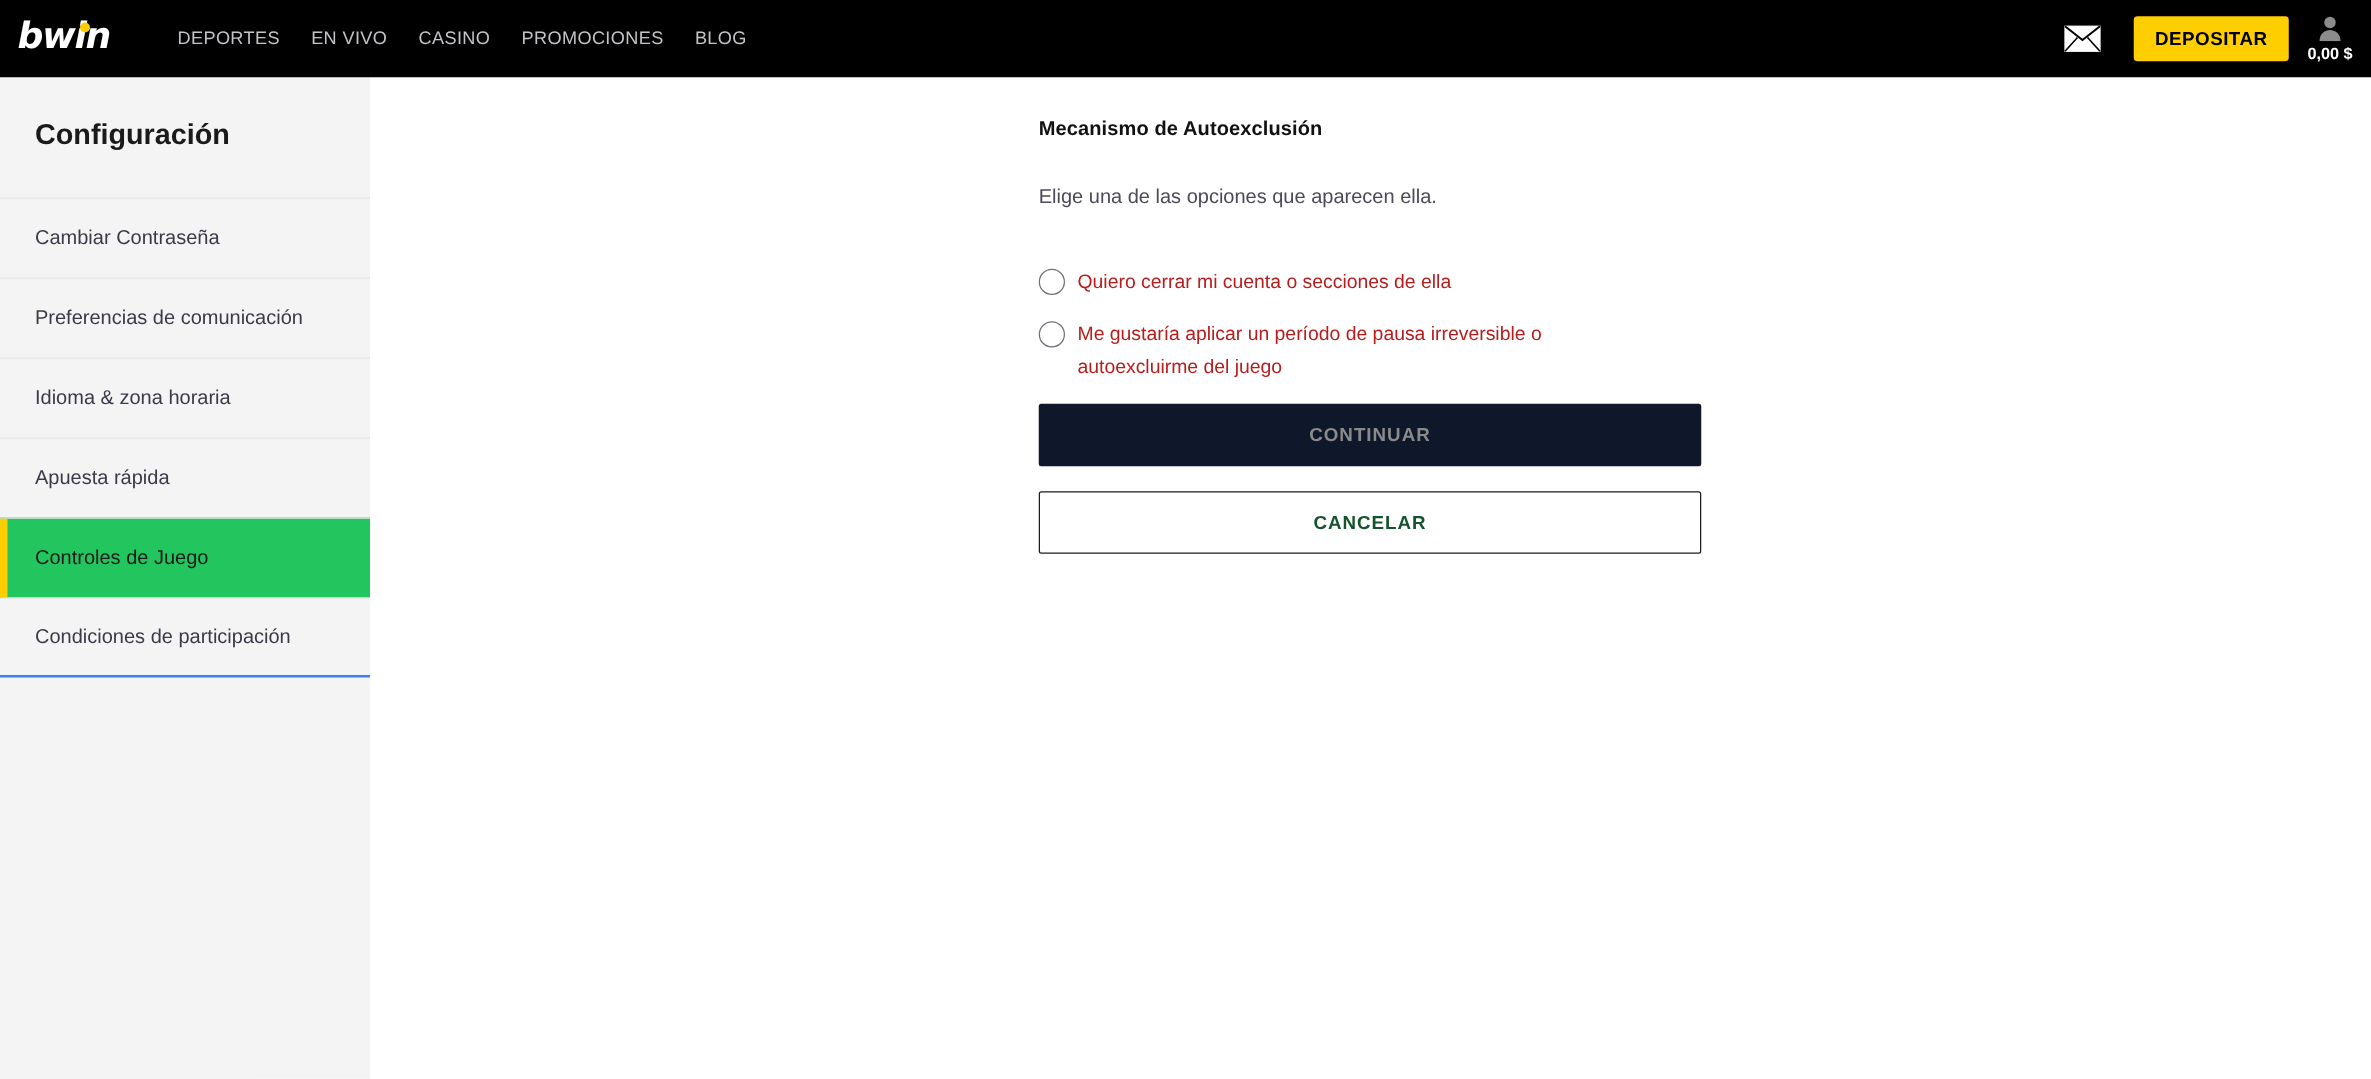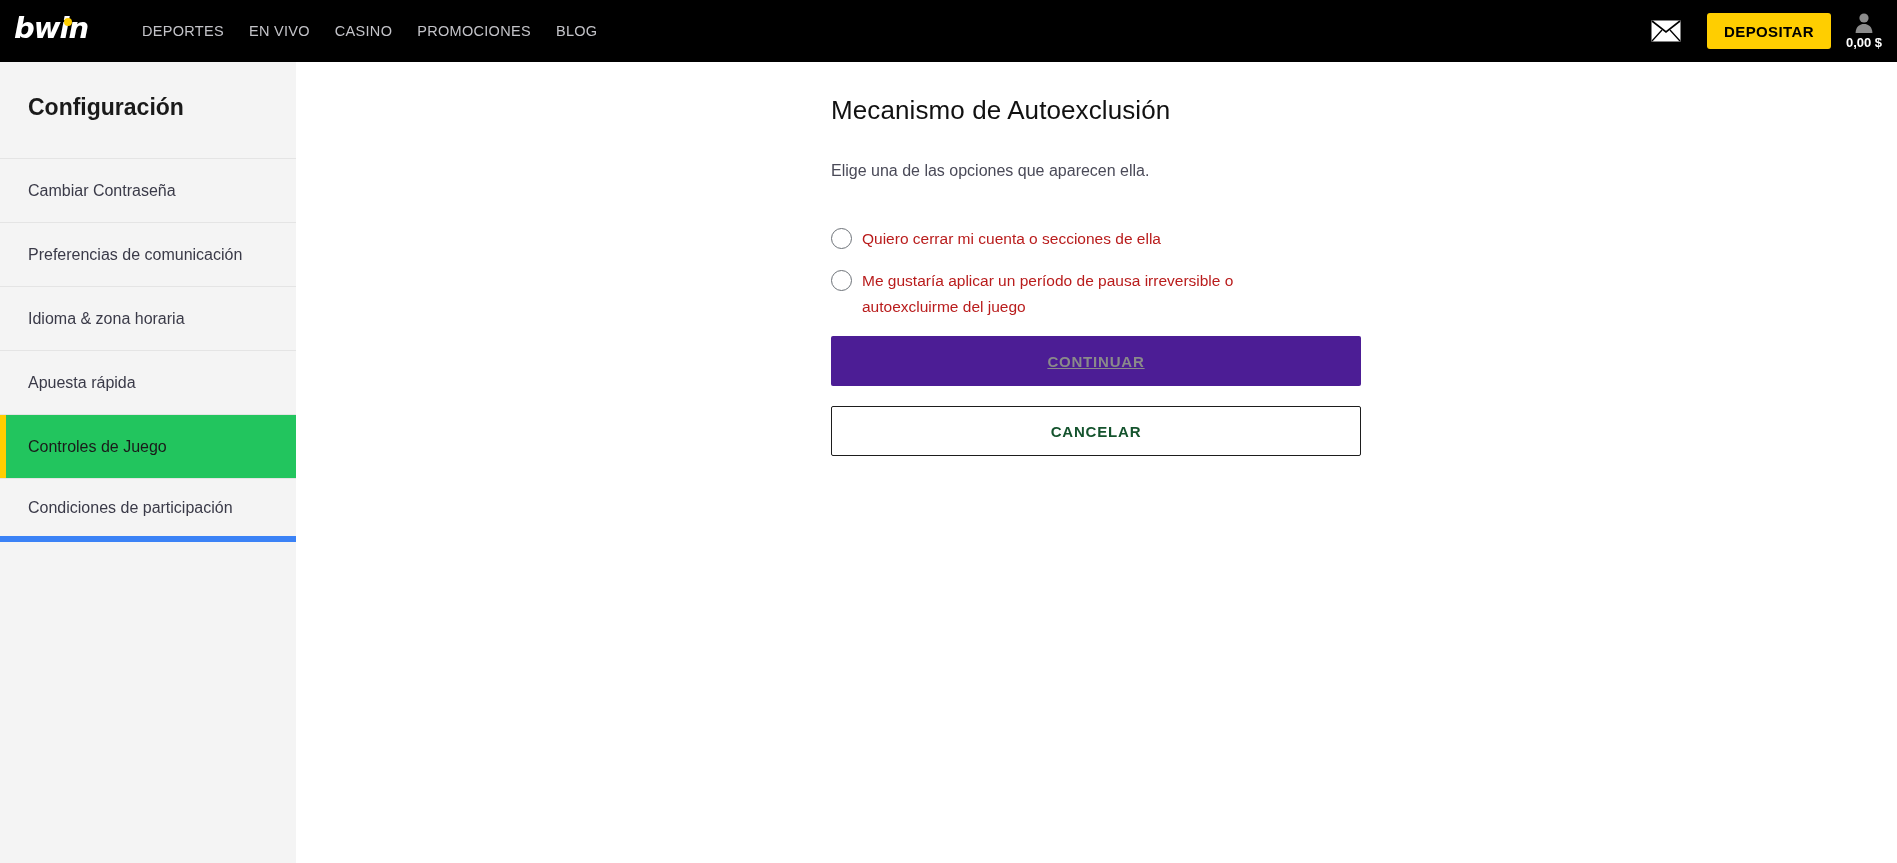--- a/index.html
+++ b/index.html
@@ -125,21 +125,21 @@
     height: 64px;
     display: flex;
     align-items: center;
     padding-left: 28px;
     font-size: 16px;
     color: #3a3a48;
     border-top: 1px solid #e4e4e4;
     cursor: pointer;
     position: relative;
   }
-  .side-item:last-child { border-bottom: 6px solid #3b82f6; }
+  .side-item:last-child { border-bottom: 2px solid #3b82f6; }
   .side-item.active {
     background: #22c55e;
     color: #1a1a1a;
   }
   .side-item.active::before {
     content: "";
     position: absolute;
     left: 0; top: 0;
     width: 6px; height: 100%;
     background: #ffce00;
@@ -154,22 +154,22 @@
     height: 801px;
     background: #ffffff;
   }
   .content {
     position: absolute;
     left: 535px;
     top: 33px;
     width: 540px;
   }
   .page-title {
-    font-size: 26px;
-    font-weight: normal;
+    font-size: 16px;
+    font-weight: bold;
     color: #111111;
     letter-spacing: 0.1px;
   }
   .page-subtitle {
     font-size: 16px;
     color: #4a4a58;
     margin-top: 36px;
   }
   .options { margin-top: 46px; }
   .option-row {
@@ -198,25 +198,24 @@
     width: 530px;
     height: 50px;
     font-size: 15px;
     font-weight: bold;
     letter-spacing: 0.8px;
     border-radius: 2px;
     cursor: pointer;
     font-family: "Liberation Sans", sans-serif;
   }
   .btn-continue {
-    background: #4c1d95;
+    background: #0f172a;
     color: #8a8a8a;
     border: none;
     margin-top: 16px;
-    text-decoration: underline;
   }
   .btn-cancel {
     background: #ffffff;
     color: #14532d;
     border: 1px solid #1d1d1d;
     margin-top: 20px;
   }
 </style>
 </head>
 <body>

